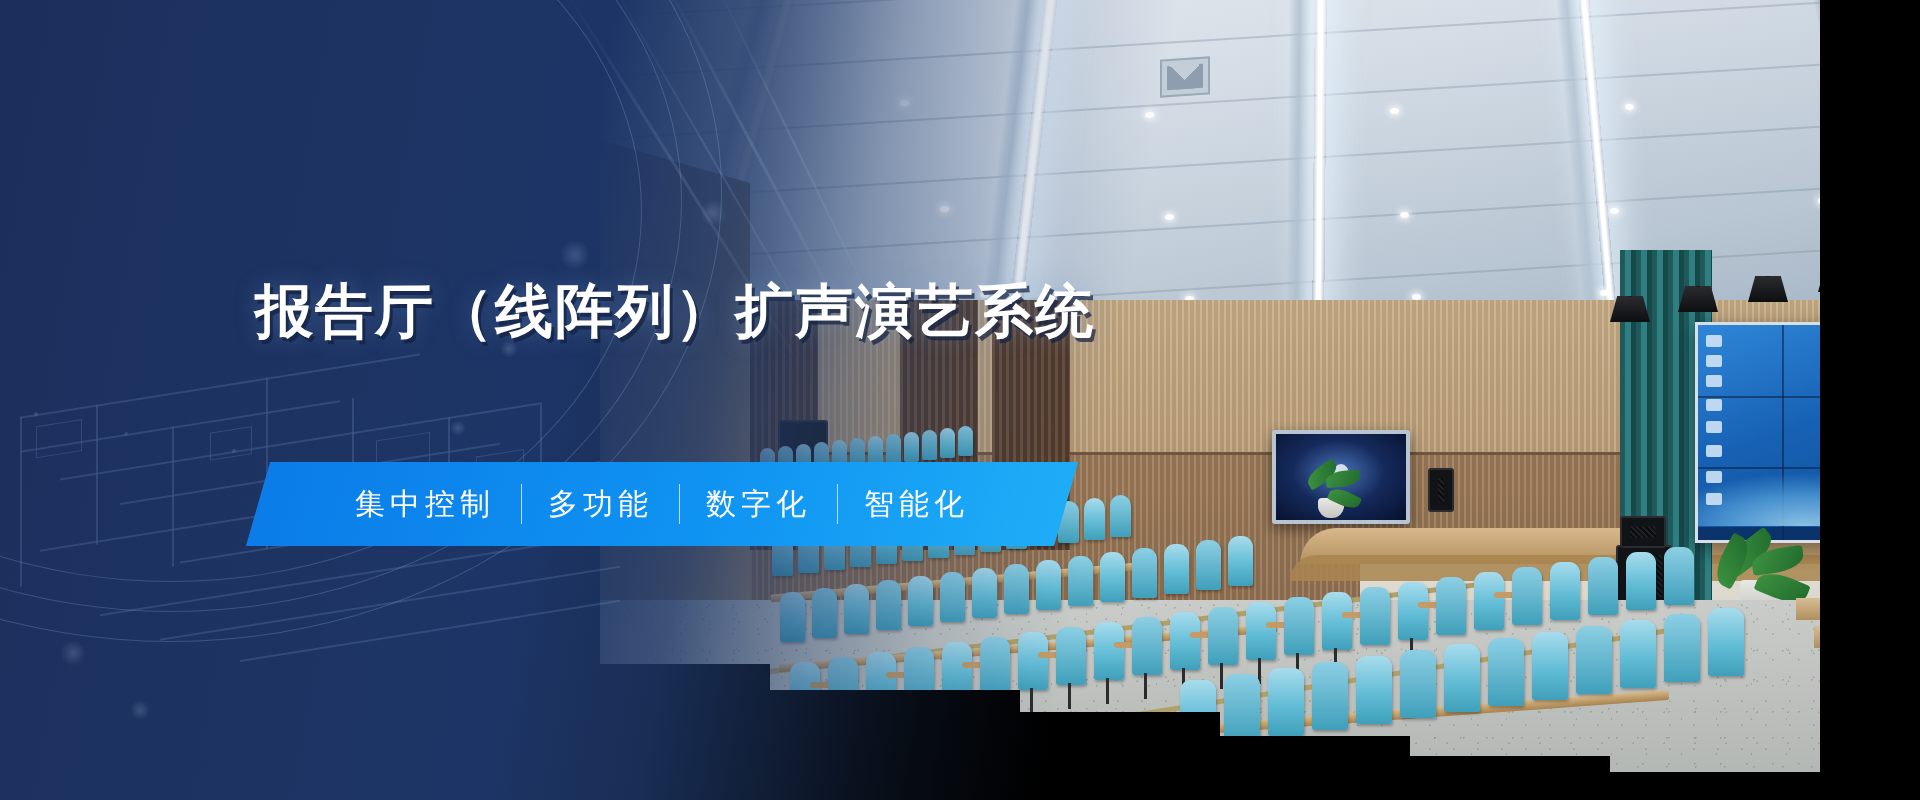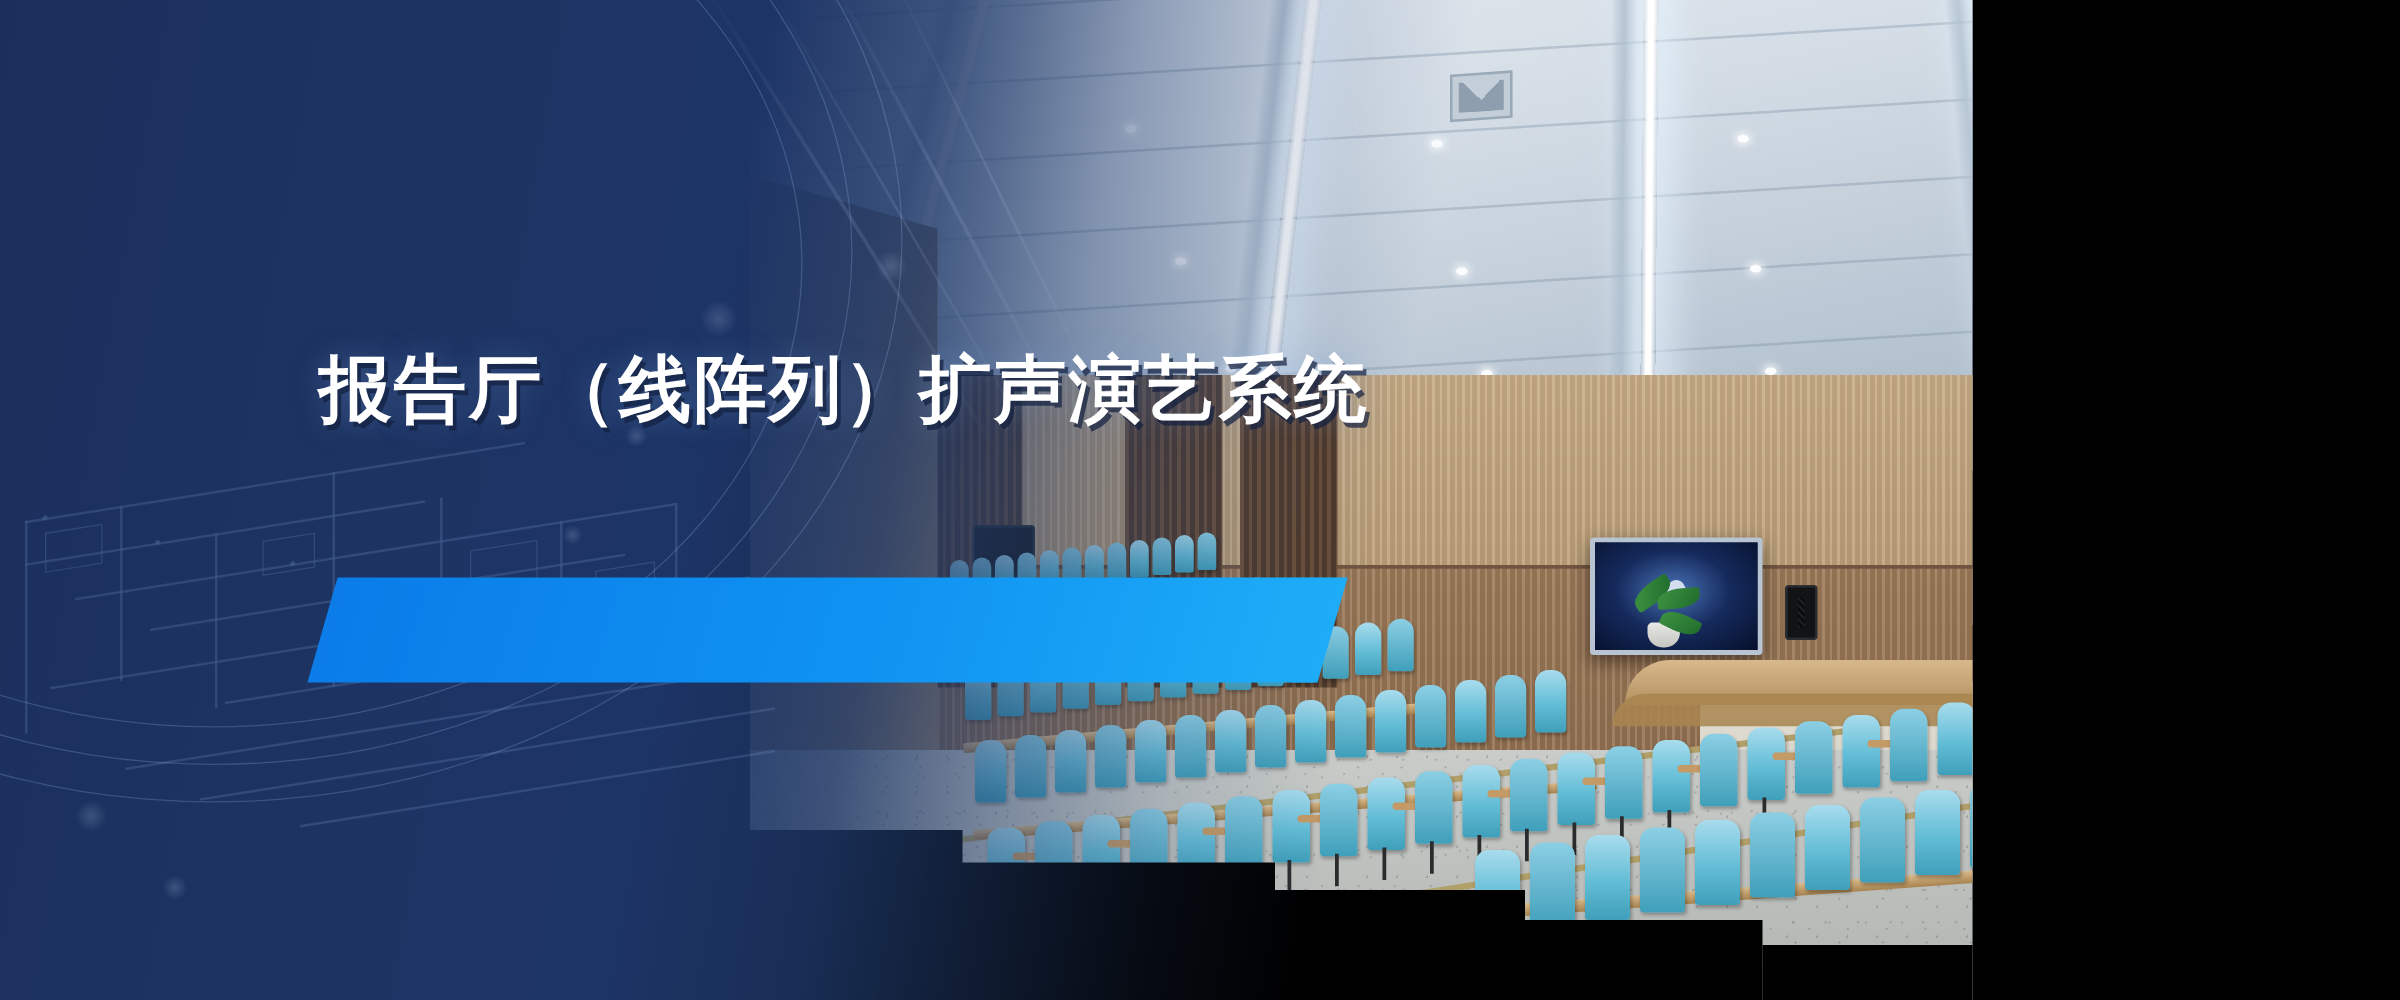--- a/index.html
+++ b/index.html
@@ -1,18 +1,18 @@
 <!DOCTYPE html>
 <html><head>
 <meta charset="utf-8">
 <style>
   html,body{margin:0;padding:0;background:#000;}
   body{width:1920px;height:800px;overflow:hidden;font-family:"DejaVu Sans","Liberation Sans",sans-serif;}
 
-  .banner{position:relative;width:1578px;height:800px;overflow:hidden;background:#000;}
+  .banner{position:relative;width:1820px;height:800px;overflow:hidden;background:#000;}
 
   
   .photo{position:absolute;inset:0;overflow:hidden;}
 
   
   .room{position:absolute;left:600px;top:0;width:1320px;height:800px;overflow:hidden;background:#0e1a33;}
 
   
   .ceiling{position:absolute;left:-60px;top:-40px;width:1460px;height:480px;
     background:linear-gradient(172deg,#e9eef3 0%,#d3dce5 40%,#b9c6d3 72%,#9fb0c1 100%);
@@ -469,15 +469,24 @@
       <div class="circ-line" style="left:240px;top:318px;width:380px;height:2px"></div>
     </div>
   </div>
 
   <div class="content">
     <div class="title">报告厅（线阵列）扩声演艺系统</div>
 
     <div class="tagbar">
       <div class="tagbar-fade"></div>
     </div>
+    <div class="tags">
+      <span class="tag">集中控制</span>
+      <span class="tag-sep"></span>
+      <span class="tag">多功能</span>
+      <span class="tag-sep"></span>
+      <span class="tag">数字化</span>
+      <span class="tag-sep"></span>
+      <span class="tag">智能化</span>
+    </div>
   </div>
 
 </div>
 
 </body></html>

